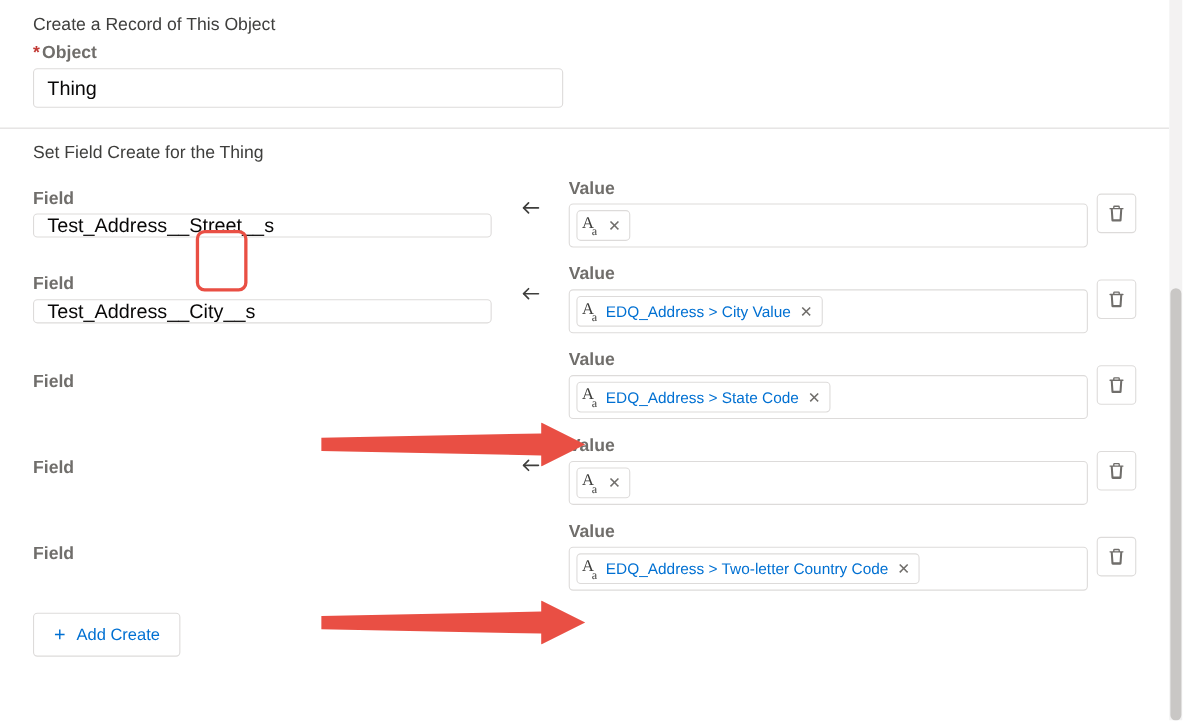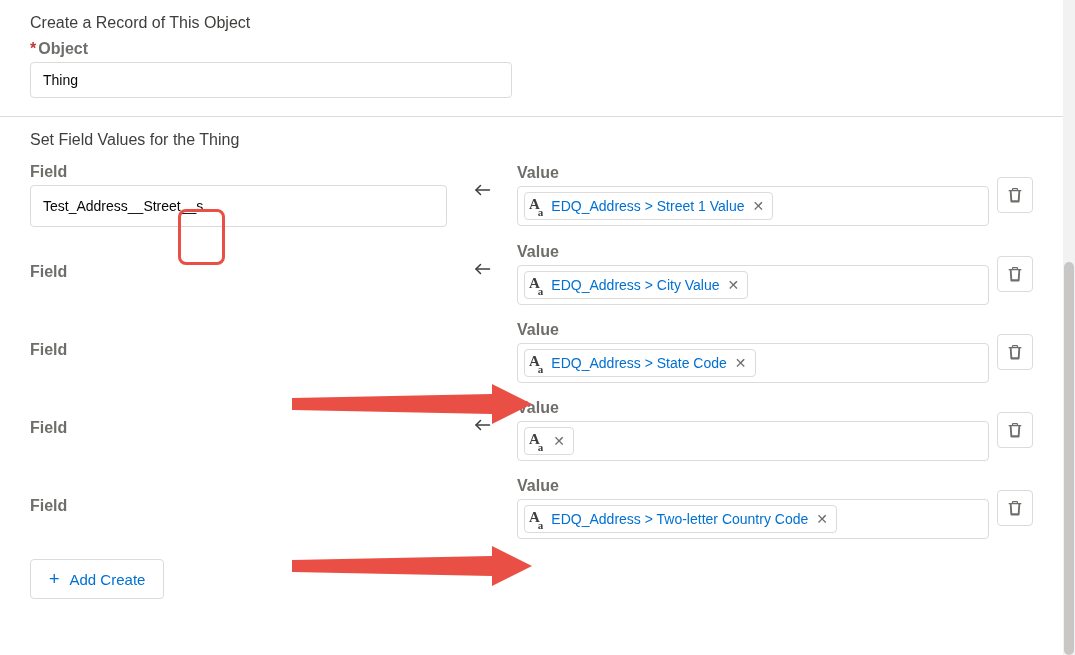--- a/index.html
+++ b/index.html
@@ -40,21 +40,21 @@
     display: block;
     font-weight: bold;
   }
   .req { color: #c23934; margin-right: 2px; }
   .input {
     width: 482px;
     height: 36px;
     border: 1px solid #dddbda;
     border-radius: 4px;
     padding: 0 12px;
-    font-size: 14px;
+    font-size: 18px;
     color: #080707;
     background: #fff;
   }
   .row {
     display: flex;
     align-items: center;
     padding: 6px 30px 10px 30px;
     position: relative;
   }
   .field-col {
@@ -73,25 +73,25 @@
     min-width: 0;
   }
   .delete-col {
     width: 44px;
     flex-shrink: 0;
     text-align: right;
     padding-bottom: 0;
   }
   .field-input {
     width: 100%;
-    height: 42px;
+    height: 22px;
     border: 1px solid #dddbda;
     border-radius: 4px;
     padding: 0 12px;
-    font-size: 14px;
+    font-size: 18px;
     color: #080707;
     background: #fff;
   }
   .value-box {
     width: 100%;
     min-height: 40px;
     border: 1px solid #dddbda;
     border-radius: 4px;
     padding: 4px 6px;
     display: flex;
@@ -104,21 +104,21 @@
     border-radius: 4px;
     background: #fff;
     padding: 2px 6px 2px 4px;
     font-size: 14px;
     color: #0070d2;
     gap: 6px;
     height: 28px;
   }
   .pill .aa {
     font-family: Georgia, serif;
-    font-weight: bold;
+    font-weight: normal;
     color: #3e3e3c;
     font-size: 15px;
     line-height: 1;
   }
   .pill .aa sub { font-size: 11px; position: relative; top: 3px; left: -2px;}
   .pill .x {
     cursor: pointer;
     color: #706e6b;
     font-size: 14px;
     padding: 0 2px;
@@ -192,47 +192,46 @@
 
     <div class="section-title">Create a Record of This Object</div>
 
     <div class="object-block">
       <span class="label">
         <span class="req">*</span><span>Object</span>
       </span>
       <input class="input" type="text" value="Thing" style="">
     </div>
 
-    <div class="section-title">Set Field Values for the Thing</div>
+    <div class="section-title">Set Field Create for the Thing</div>
 
     <div id="rows-host">
         <div class="row">
           <div class="field-col"><span class="label">Field</span><input class="field-input" value="Test_Address__Street__s" style=""></div>
           <div class="arrow-col"><svg width="18" height="18" viewBox="0 0 24 24" stroke="#3e3e3c" stroke-width="2" fill="none" stroke-linecap="round" stroke-linejoin="round">
               <line x1="22" y1="12" x2="4" y2="12"></line>
               <polyline points="10 6 4 12 10 18"></polyline>
             </svg></div>
           <div class="value-col">
             <span class="label">Value</span>
             <div class="value-box">
               <span class="pill">
                 <span class="aa">A<sub>a</sub></span>
-                <span class="txt">EDQ_Address &gt; Street 1 Value</span>
-                <span class="x">✕</span>
-              </span>
-            </div>
-          </div>
-          <div class="delete-col"><button class="del-btn">
-              <svg width="16" height="16" viewBox="0 0 52 52" fill="#706e6b">
-                <path d="M45 10h-9V7a4 4 0 0 0-4-4H20a4 4 0 0 0-4 4v3H7a2 2 0 0 0 0 4h2l2 32a4 4 0 0 0 4 4h22a4 4 0 0 0 4-4l2-32h2a2 2 0 0 0 0-4zM20 7h12v3H20zm15 36H17l-2-29h22z"></path>
-              </svg>
-            </button></div>
-        </div>
-        <div class="row">
-          <div class="field-col"><span class="label">Field</span></div>
+                <span class="x">✕</span>
+              </span>
+            </div>
+          </div>
+          <div class="delete-col"><button class="del-btn">
+              <svg width="16" height="16" viewBox="0 0 52 52" fill="#706e6b">
+                <path d="M45 10h-9V7a4 4 0 0 0-4-4H20a4 4 0 0 0-4 4v3H7a2 2 0 0 0 0 4h2l2 32a4 4 0 0 0 4 4h22a4 4 0 0 0 4-4l2-32h2a2 2 0 0 0 0-4zM20 7h12v3H20zm15 36H17l-2-29h22z"></path>
+              </svg>
+            </button></div>
+        </div>
+        <div class="row">
+          <div class="field-col"><span class="label">Field</span><input class="field-input" value="Test_Address__City__s" style=""></div>
           <div class="arrow-col"><svg width="18" height="18" viewBox="0 0 24 24" stroke="#3e3e3c" stroke-width="2" fill="none" stroke-linecap="round" stroke-linejoin="round">
               <line x1="22" y1="12" x2="4" y2="12"></line>
               <polyline points="10 6 4 12 10 18"></polyline>
             </svg></div>
           <div class="value-col">
             <span class="label">Value</span>
             <div class="value-box">
               <span class="pill">
                 <span class="aa">A<sub>a</sub></span>
                 <span class="txt">EDQ_Address &gt; City Value</span>

